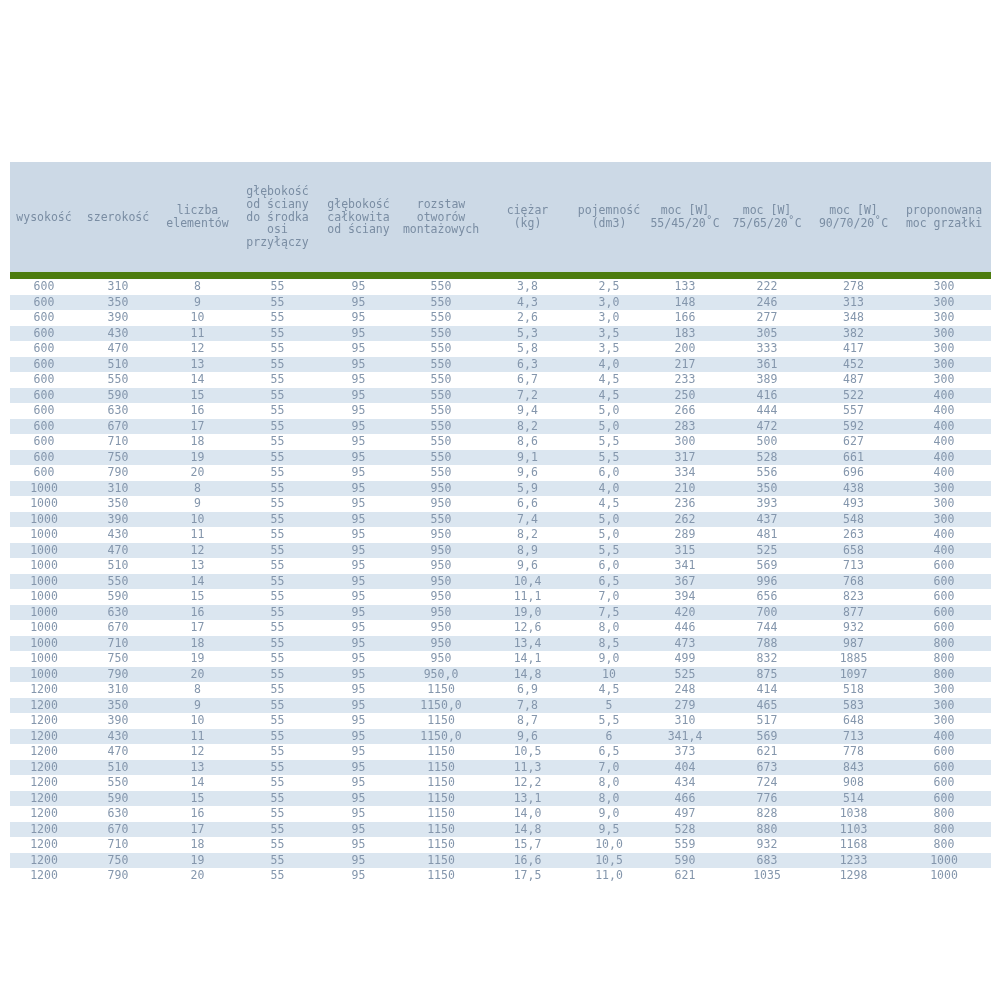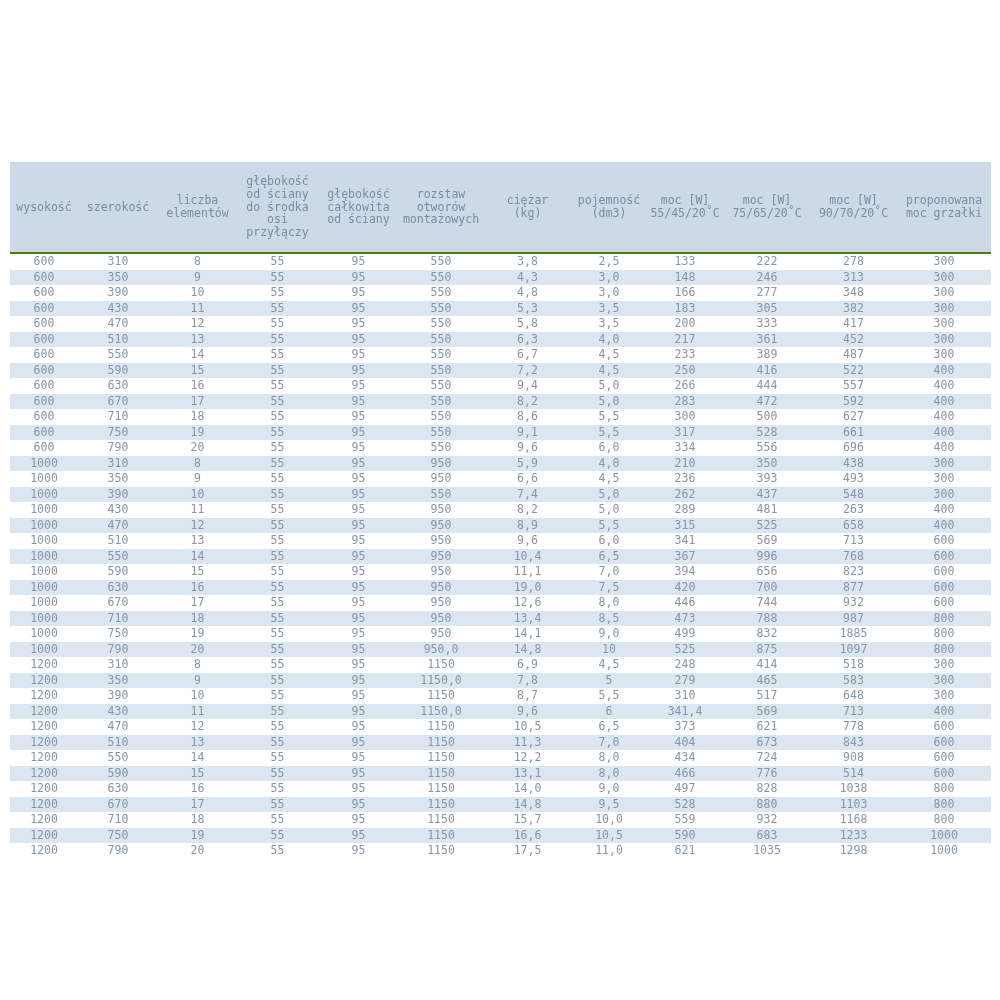--- a/index.html
+++ b/index.html
@@ -30,22 +30,22 @@
   table.spec th {
     background: var(--header-bg);
     color: var(--header-text);
     font-weight: normal;
     font-size: 11.5px;
     line-height: 12.8px;
     text-align: center;
     vertical-align: middle;
     white-space: pre-line;
     height: 74px;
-    padding: 8px 0;
-    border-bottom: 2px solid #4d7c0f;
+    padding: 18px 0;
+    border-bottom: 7px solid #4d7c0f;
   }
   table.spec td {
     color: var(--cell-text);
     font-size: 11.5px;
     line-height: 15.5px;
     height: 15.5px;
     padding: 0;
     text-align: center;
     vertical-align: middle;
     white-space: nowrap;
@@ -134,21 +134,21 @@
           <td>313</td>
           <td>300</td>
         </tr>
         <tr>
           <td>600</td>
           <td>390</td>
           <td>10</td>
           <td>55</td>
           <td>95</td>
           <td>550</td>
-          <td>4,8</td>
+          <td>2,6</td>
           <td>3,0</td>
           <td>166</td>
           <td>277</td>
           <td>348</td>
           <td>300</td>
         </tr>
         <tr>
           <td>600</td>
           <td>430</td>
           <td>11</td>

